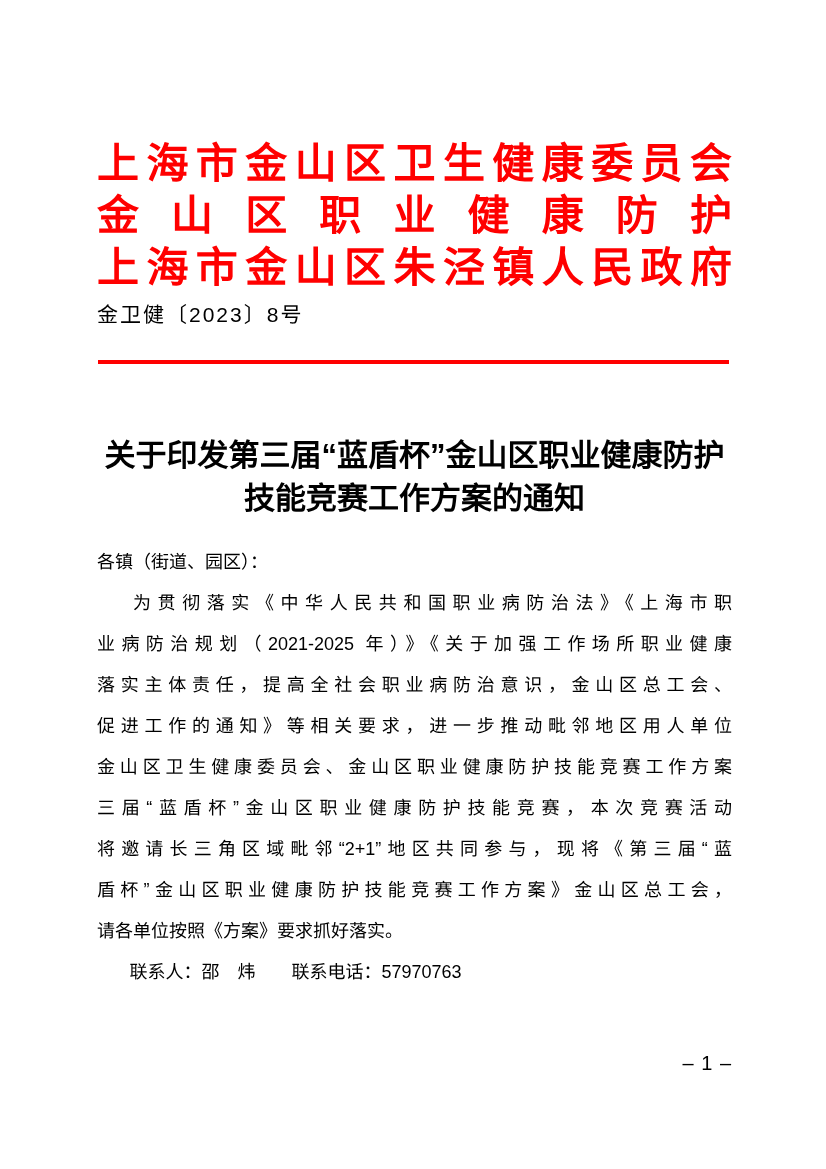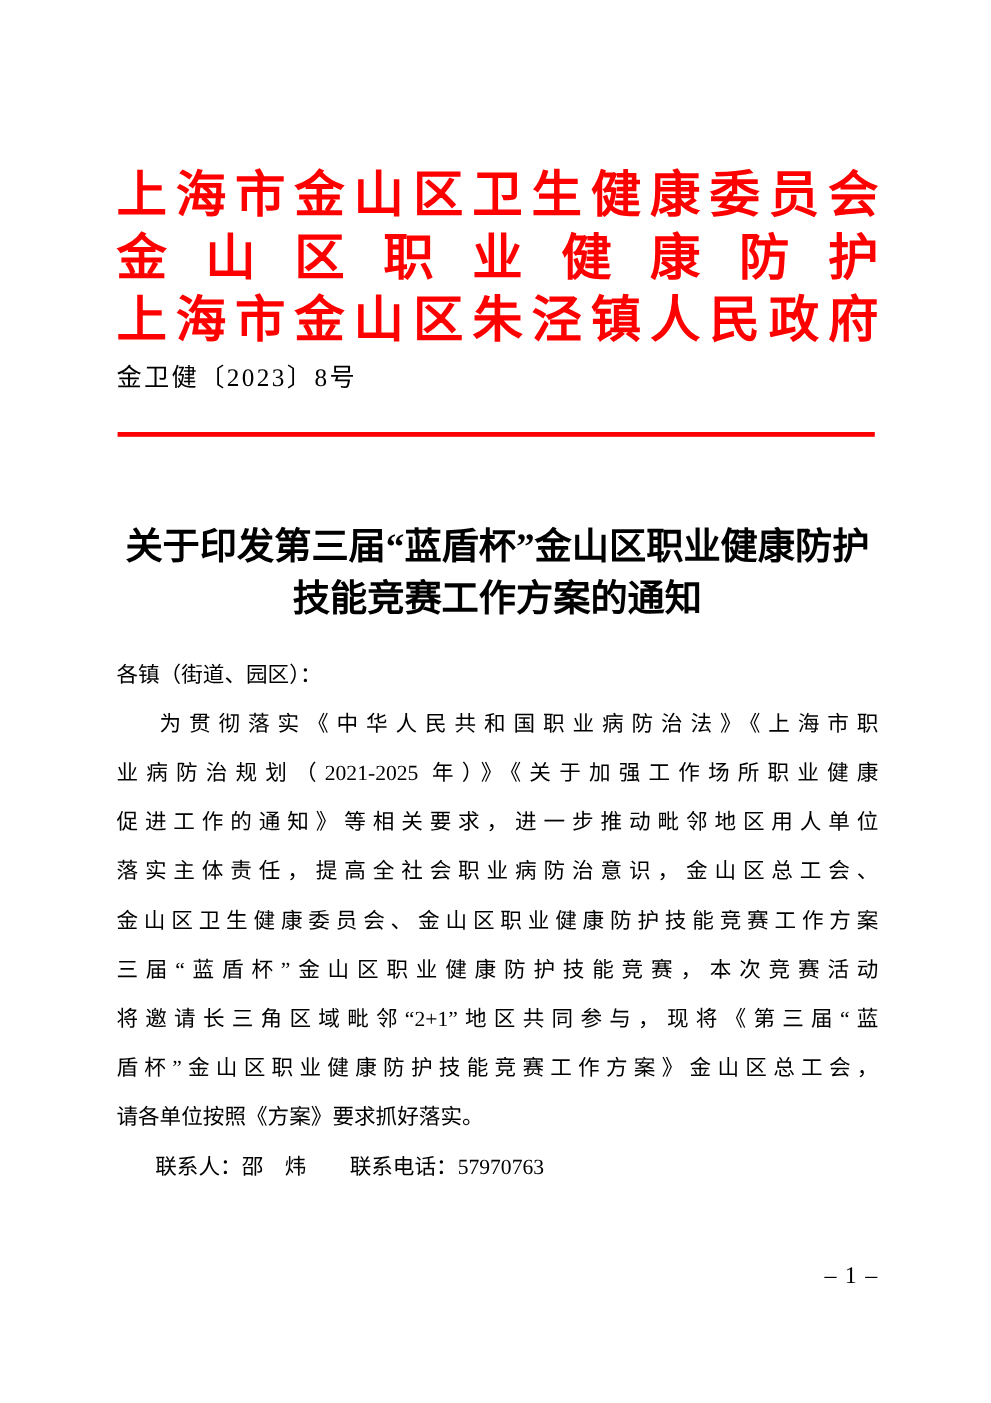--- a/index.html
+++ b/index.html
@@ -6,21 +6,21 @@
     margin: 0;
     padding: 0;
     background: #ffffff;
   }
   .page {
     position: relative;
     width: 826px;
     height: 1169px;
     background: #ffffff;
     overflow: hidden;
-    font-family: Liberation Serif, serif;
+    font-family: Liberation Sans, sans-serif;
     color: #000000;
   }
   .content-col {
     position: absolute;
     left: 97px;
     width: 635px;
   }
   
   .org-header {
     top: 138px;
@@ -106,22 +106,22 @@
 
   <div class="content-col doc-title">
     <div>关于印发第三届“蓝盾杯”金山区职业健康防护</div>
     <div>技能竞赛工作方案的通知</div>
   </div>
 
   <div class="content-col doc-body">
     <div class="body-line">各镇（街道、园区）：</div>
     <div class="body-line justify indent">为贯彻落实《中华人民共和国职业病防治法》《上海市职</div>
     <div class="body-line justify">业病防治规划（2021-2025 年）》《关于加强工作场所职业健康</div>
+    <div class="body-line justify">落实主体责任，提高全社会职业病防治意识，金山区总工会、</div>
     <div class="body-line justify">促进工作的通知》等相关要求，进一步推动毗邻地区用人单位</div>
-    <div class="body-line justify">落实主体责任，提高全社会职业病防治意识，金山区总工会、</div>
     <div class="body-line justify">金山区卫生健康委员会、金山区职业健康防护技能竞赛工作方案</div>
     <div class="body-line justify">三届“蓝盾杯”金山区职业健康防护技能竞赛，本次竞赛活动</div>
     <div class="body-line justify">将邀请长三角区域毗邻“2+1”地区共同参与，现将《第三届“蓝</div>
     <div class="body-line justify">盾杯”金山区职业健康防护技能竞赛工作方案》金山区总工会，</div>
     <div class="body-line">请各单位按照《方案》要求抓好落实。</div>
     <div class="body-line contact">联系人：邵　炜　　联系电话：57970763</div>
   </div>
 
   <div class="page-number">– 1 –</div>
 

